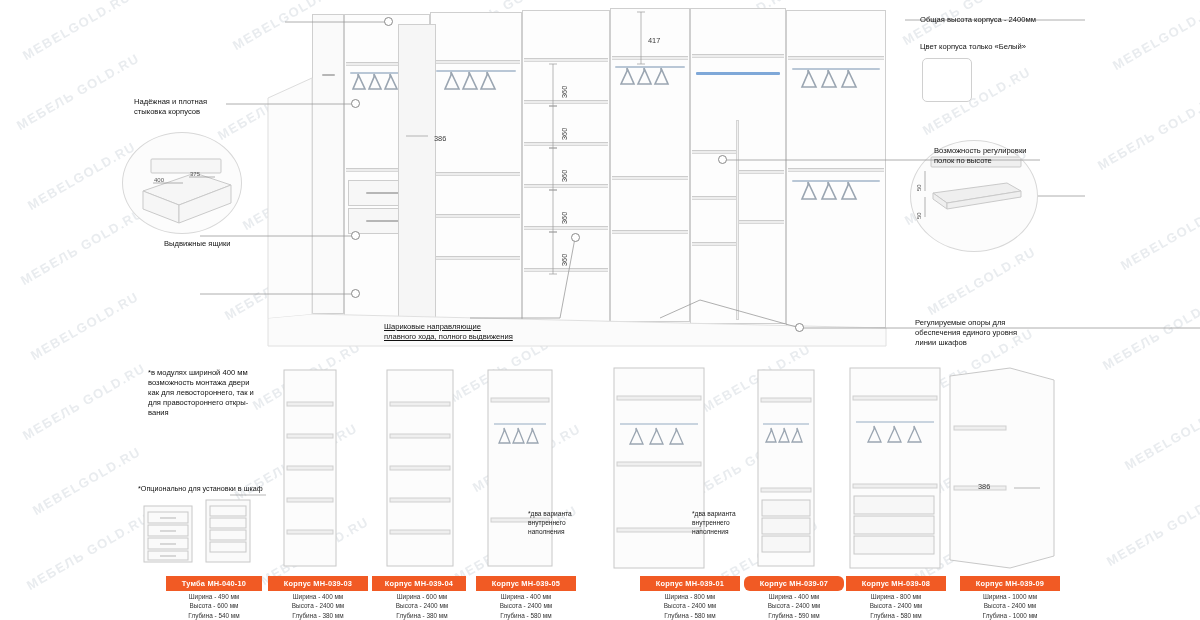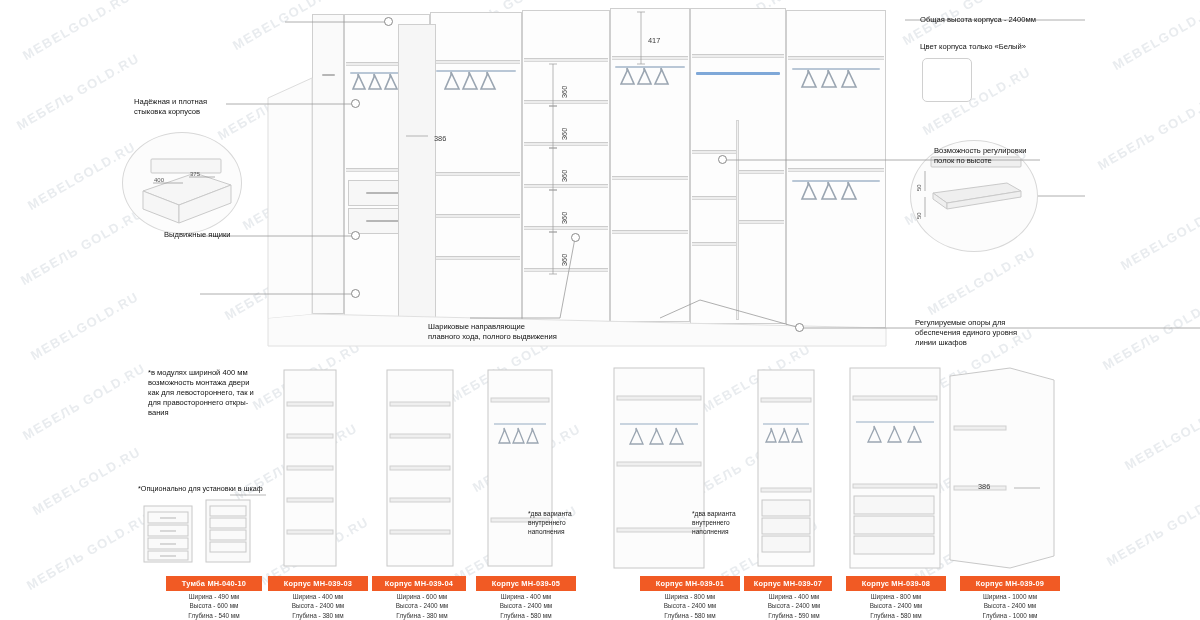--- a/index.html
+++ b/index.html
@@ -364,22 +364,22 @@
   <div class="circle-node" style="left:384px; top:17px;"></div>
   <div class="circle-node" style="left:351px; top:99px;"></div>
   <div class="circle-node" style="left:351px; top:231px;"></div>
   <div class="circle-node" style="left:351px; top:289px;"></div>
   <div class="circle-node" style="left:571px; top:233px;"></div>
   <div class="circle-node" style="left:718px; top:155px;"></div>
   <div class="circle-node" style="left:795px; top:323px;"></div>
 
   <div class="callout" style="left:134px; top:97px; width:150px;">Надёжная и плотная
 стыковка корпусов</div>
-  <div class="callout" style="left:140px; top:230px; width:130px;padding-left:24px;">Выдвижные ящики</div>
-  <div class="callout" style="left:428px; top:322px; width:220px;">Шариковые направляющие
+  <div class="callout" style="left:140px; top:239px; width:130px;padding-left:24px;">Выдвижные ящики</div>
+  <div class="callout" style="left:384px; top:322px; width:220px;text-decoration:underline;">Шариковые направляющие
 плавного хода, полного выдвижения</div>
   <div class="callout" style="left:920px; top:15px; width:180px;">Общая высота корпуса - 2400мм</div>
   <div class="callout" style="left:920px; top:42px; width:180px;">Цвет корпуса только «Белый»</div>
   <div class="callout" style="left:915px; top:318px; width:165px;">Регулируемые опоры для
 обеспечения единого уровня
 линии шкафов</div>
   <div class="callout" style="left:934px; top:146px; width:160px;">Возможность регулировки
 полок по высоте</div>
   <div class="callout" style="left:148px; top:368px; width:150px;">*в модулях шириной 400 мм
 возможность монтажа двери
@@ -544,21 +544,21 @@
           <path d="M41 60 v3 l-5 11 h10 z"></path>
       </g>
       <path d="M7 56 h46" stroke="#b9c7d6" stroke-width="1.6"></path>
       <g fill="#f7f7f7" stroke="#c8c8c8" stroke-width="1">
         <rect x="6" y="132" width="48" height="16"></rect>
         <rect x="6" y="150" width="48" height="16"></rect>
         <rect x="6" y="168" width="48" height="16"></rect>
       </g>
     </svg>
   </div>
-  <div class="model-label" style="left:744px; top:576px; width:88px;">Корпус МН-039-07</div>
+  <div class="model-label" style="left:744px; top:576px; width:100px;border-radius:6px;">Корпус МН-039-07</div>
   <div class="model-specs" style="left:744px; top:592px; width:100px;">Ширина - 400 мм
 Высота - 2400 мм
 Глубина - 590 мм</div>
 
   <div class="model" style="left:848px; top:366px;">
     <svg width="96" height="204" viewBox="0 0 96 204">
       <g fill="#fcfcfc" stroke="#c8c8c8" stroke-width="1">
         <rect x="2" y="2" width="90" height="200"></rect>
       </g>
       <g fill="#efefef" stroke="#cfcfcf" stroke-width="1">

